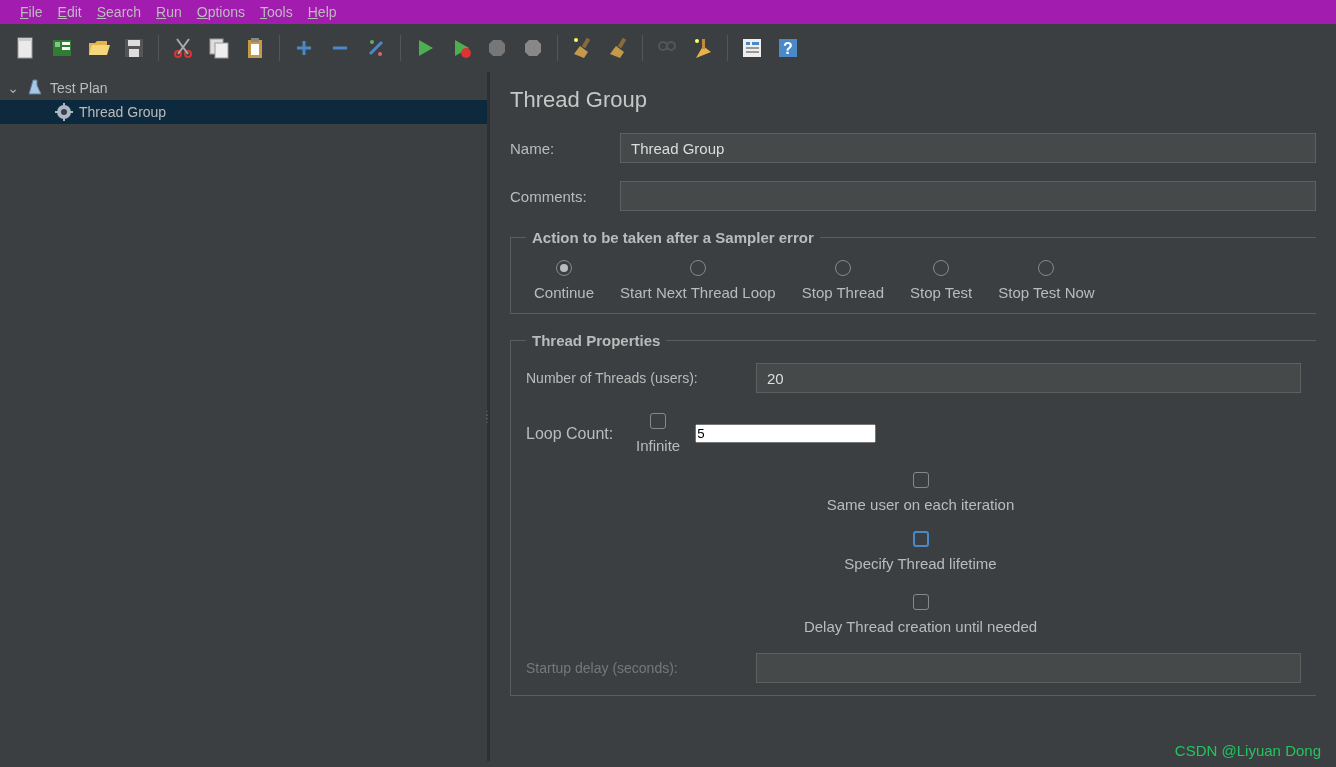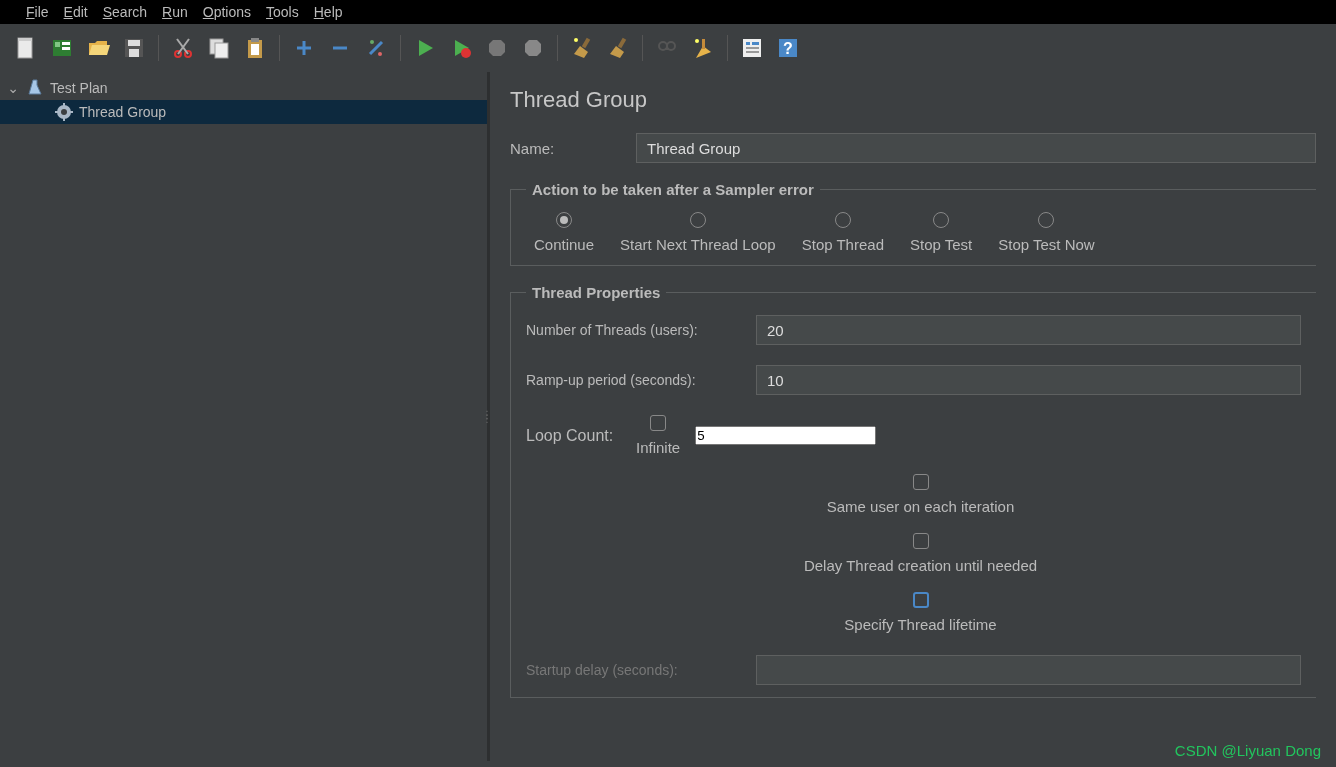--- a/index.html
+++ b/index.html
@@ -1,37 +1,37 @@
 <!DOCTYPE html>
 <html><head>
 <meta charset="utf-8">
 <style>
   * { margin: 0; padding: 0; box-sizing: border-box; font-family: "Segoe UI", Arial, sans-serif; }
   body { background: #3c3f41; color: #bbbbbb; width: 1336px; height: 767px; overflow: hidden; }
   
-  .menubar { display: flex; gap: 15px; padding: 4px 26px; background: #000000; font-size: 14px; }
+  .menubar { display: flex; gap: 15px; padding: 4px 20px; background: #a21caf; font-size: 14px; }
   .menubar .item { cursor: pointer; }
   .menubar .item span.u { text-decoration: underline; }
   
   .toolbar { display: flex; gap: 4px; padding: 8px 10px; background: #3c3f41; align-items: center; }
   .toolbar .btn { width: 32px; height: 32px; display: flex; align-items: center; justify-content: center; cursor: pointer; border-radius: 2px; }
   .toolbar .sep { width: 1px; height: 26px; background: #555; margin: 0 4px; }
   
   .content { display: flex; height: calc(100% - 78px); }
   .tree { width: 490px; border-right: 3px solid #2d2f30; padding-top: 4px; position: relative; }
   .splitter-dots { position: absolute; right: -3px; top: 50%; transform: translateY(-50%); color: #666; font-size: 10px; line-height: 4px; letter-spacing: -2px; }
   .tree-row { display: flex; align-items: center; gap: 6px; padding: 3px 6px; font-size: 14px; cursor: pointer; }
   .tree-row.sel { background: #0d293e; }
   .tree-row .chev { width: 14px; text-align: center; color: #aaa; }
   .tree-row .ic { width: 18px; height: 18px; display: flex; align-items: center; justify-content: center; }
   .tree-row.child { padding-left: 55px; }
   
   .panel { flex: 1; padding: 15px 20px 0 20px; overflow: hidden; }
   .panel h1 { font-size: 22px; font-weight: 300; color: #c7c7c7; margin-bottom: 20px; }
-  .field { display: flex; align-items: center; gap: 36px; margin-bottom: 18px; }
+  .field { display: flex; align-items: center; gap: 20px; margin-bottom: 18px; }
   .field label { min-width: 90px; font-size: 15px; }
   .field input.txt { flex: 1; background: #45494a; border: 1px solid #5e6060; color: #ddd; padding: 5px 10px; font-size: 15px; height: 30px; }
   
   fieldset { border: 1px solid #5a5d5e; border-right: none; padding: 14px 15px 12px 15px; margin-bottom: 18px; position: relative; }
   fieldset legend { padding: 0 6px; font-size: 15px; color: #bbb; font-weight: bold; }
   
   .radios { display: flex; gap: 26px; padding-left: 8px; }
   .radio-item, .check-item { display: flex; align-items: center; gap: 8px; font-size: 15px; flex-direction: column; }
   .radio { width: 16px; height: 16px; border: 1px solid #888; border-radius: 50%; display: flex; align-items: center; justify-content: center; }
   .radio .dot { width: 8px; height: 8px; background: #bbb; border-radius: 50%; display: none; }
@@ -228,20 +228,24 @@
     <div class="splitter-dots">⋮<br>⋮</div>
   </div>
 
   <div class="panel">
     <h1>Thread Group</h1>
 
     <div class="field">
       <label>Name:</label>
       <input class="txt" value="Thread Group" style="">
     </div>
+    <div class="field">
+      <label>Comments:</label>
+      <input class="txt" value="" style="">
+    </div>
 
     <fieldset>
       <legend>Action to be taken after a Sampler error</legend>
       <div class="radios">
         <div class="radio-item">
             <span class="radio on">
               <span class="dot"></span>
             </span>
             <span>Continue</span>
           </div>
@@ -263,43 +267,39 @@
           </div>
       </div>
     </fieldset>
 
     <fieldset>
       <legend>Thread Properties</legend>
       <div class="prop-row">
         <label class="pl">Number of Threads (users):</label>
         <input class="txt2" value="20" style="">
       </div>
-      <div class="prop-row">
-        <label class="pl">Ramp-up period (seconds):</label>
-        <input class="txt2" value="10" style="">
-      </div>
       <div class="loop-row">
         <label style="min-width:95px;">Loop Count:</label>
         <div class="check-item">
             <span class="chk"></span>
             <span>Infinite</span>
           </div>
         <input class="txt2" value="5" style="">
       </div>
       <div class="check-item" style="padding-left:14px;margin-bottom:18px;">
           <span class="chk"></span>
           <span>Same user on each iteration</span>
         </div>
+      <div class="check-item" style="padding-left:14px;margin-bottom:22px;">
+          <span class="chk focus"></span>
+          <span>Specify Thread lifetime</span>
+        </div>
       <div class="check-item" style="padding-left:14px;margin-bottom:18px;">
           <span class="chk"></span>
           <span>Delay Thread creation until needed</span>
-        </div>
-      <div class="check-item" style="padding-left:14px;margin-bottom:22px;">
-          <span class="chk focus"></span>
-          <span>Specify Thread lifetime</span>
         </div>
       <div class="prop-row disabled" style="margin-bottom:0;">
         <label class="pl">Startup delay (seconds):</label>
         <input class="txt2" disabled="" style="">
       </div>
     </fieldset>
   </div>
 </div>
 
 <div class="watermark">CSDN @Liyuan Dong</div>

